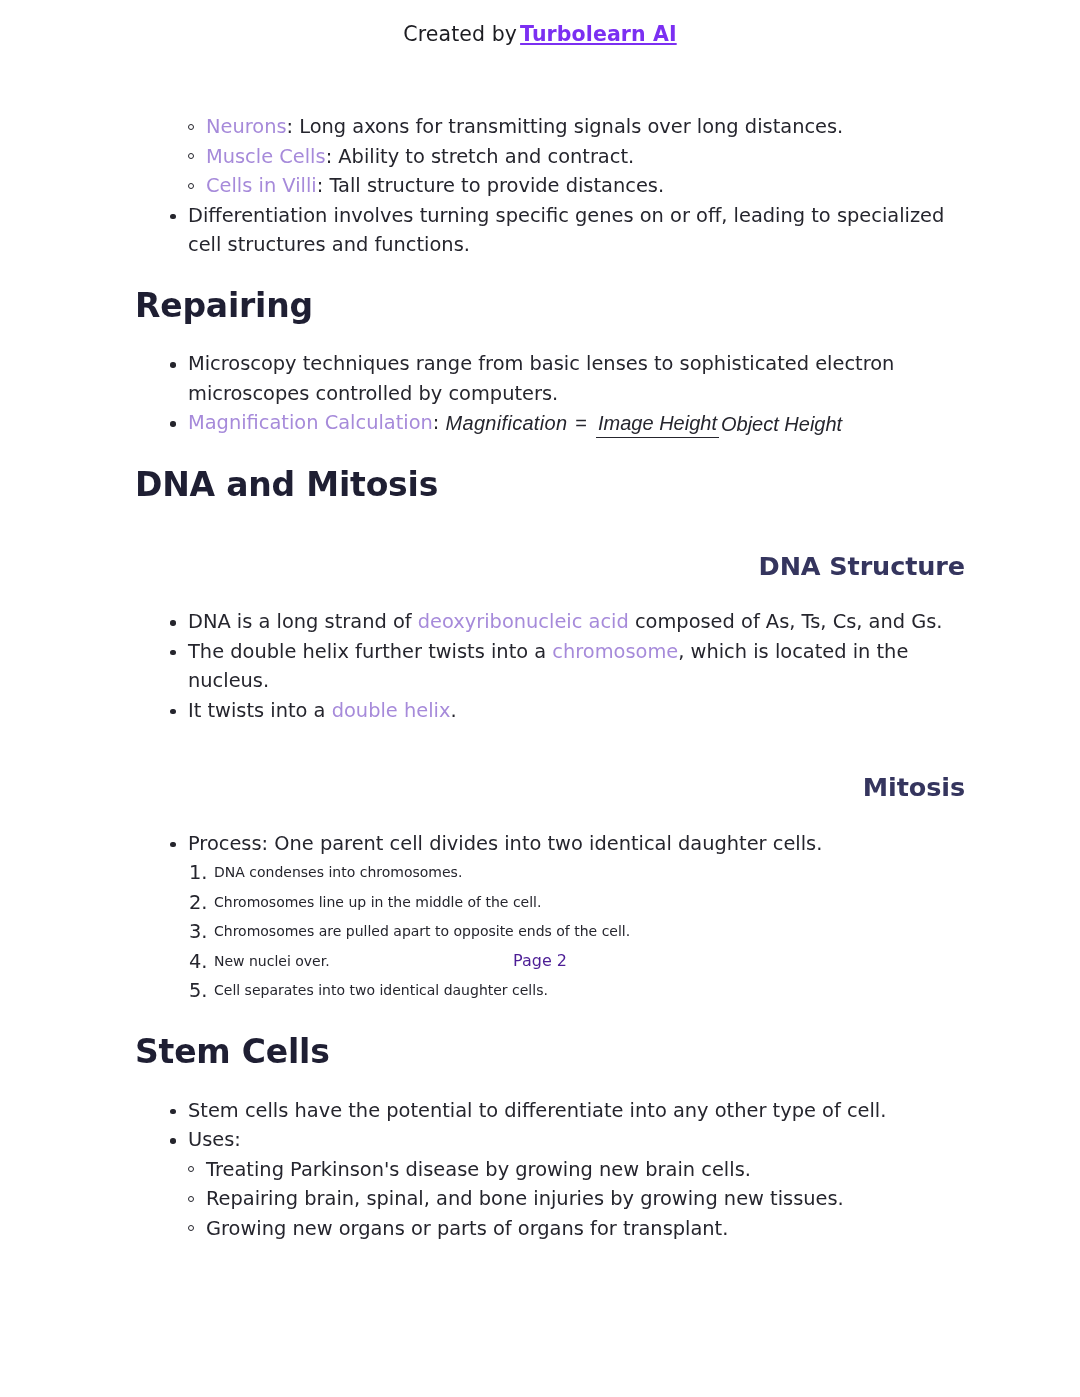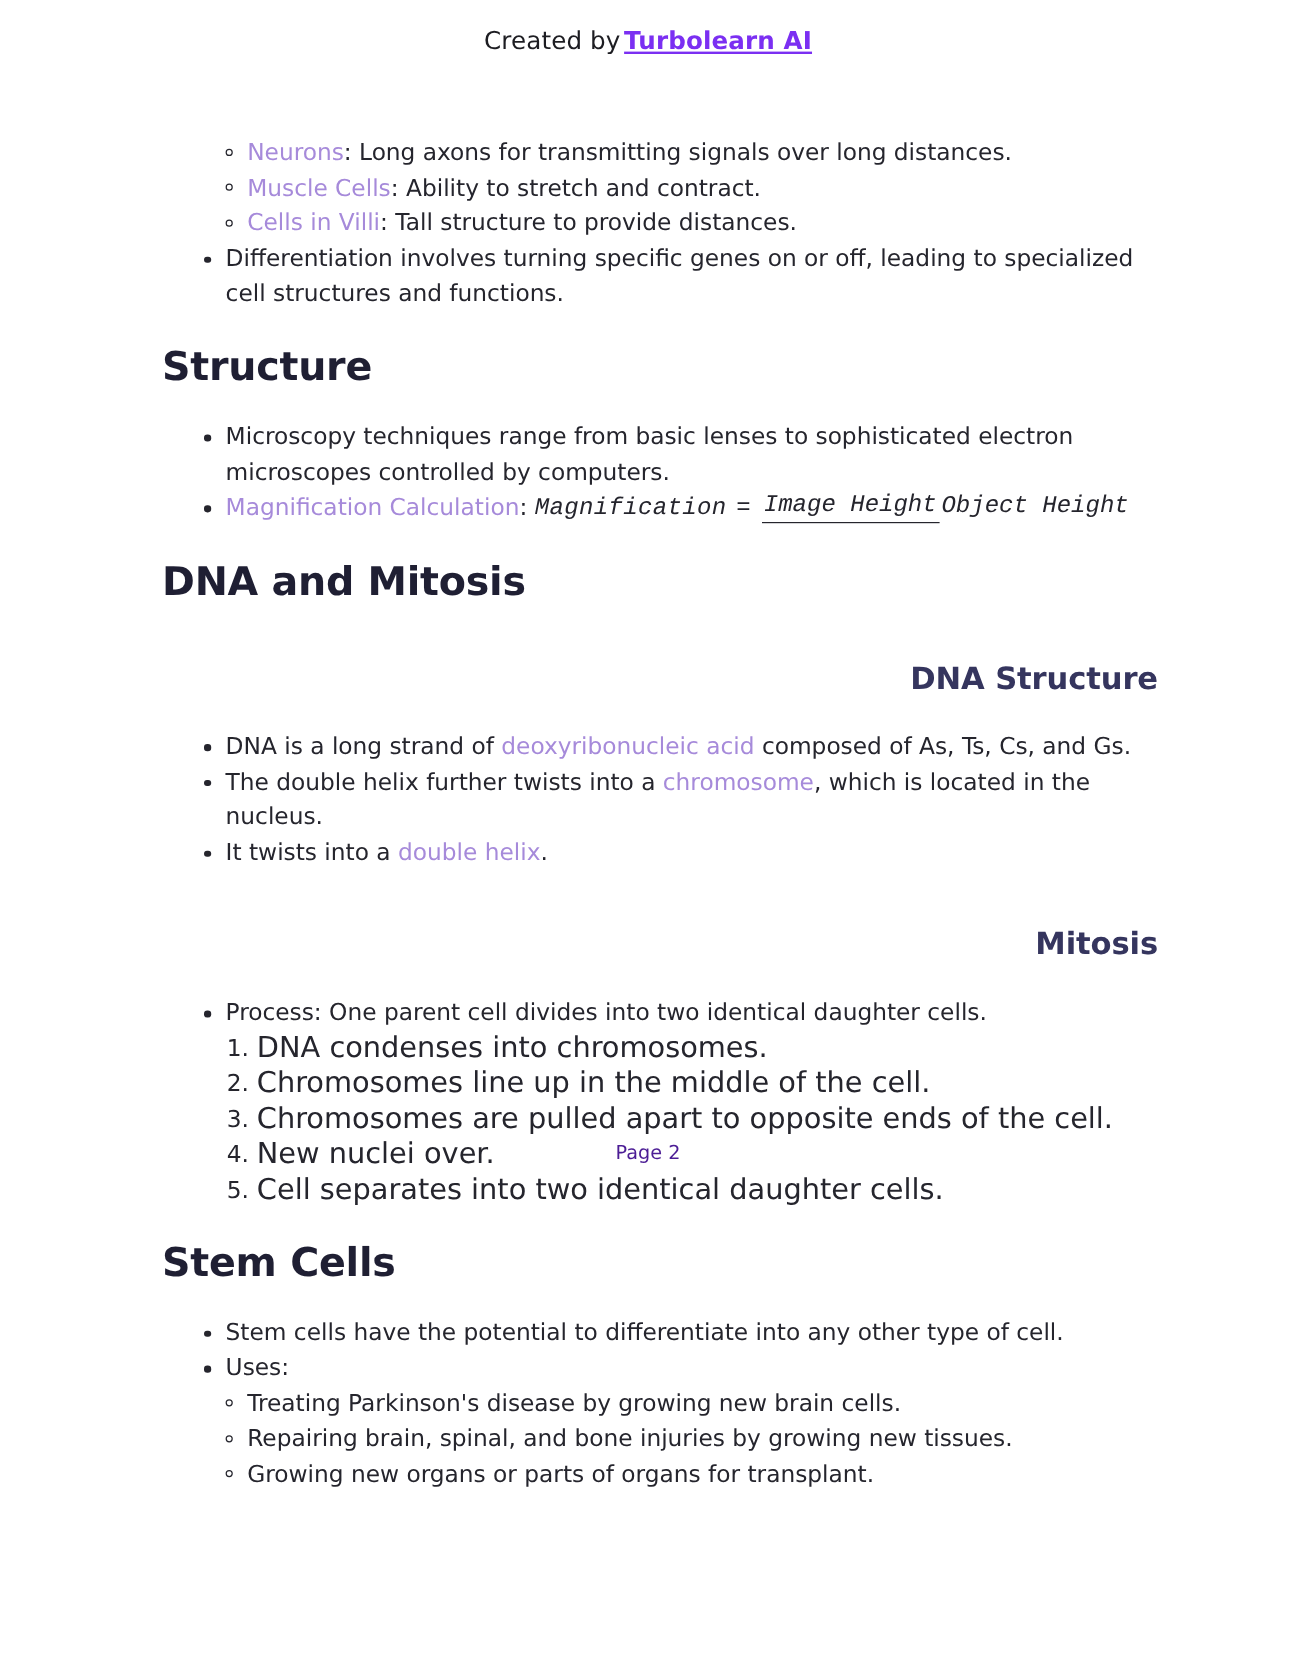--- a/index.html
+++ b/index.html
@@ -120,21 +120,21 @@
     box-sizing: border-box;
   }
   ol.steps {
     list-style: none;
     counter-reset: stepnum;
     padding-left: 54px;
   }
   ol.steps > li {
     counter-increment: stepnum;
     position: relative;
-    font-size: 24px;
+    font-size: 14px;
     line-height: 29.5px;
     color: #25252d;
     padding-left: 25px;
   }
   ol.steps > li::before {
     content: counter(stepnum) ".";
     position: absolute;
     left: 0;
     top: 0;
     font-size: 19.4px;
@@ -146,25 +146,25 @@
   }
 
   
   .gap-h1 { height: 27px; }
   .gap-after-h1 { height: 25px; }
   .gap-h2 { height: 47px; }
   .gap-after-h2 { height: 26px; }
 
   
   .math {
-    font-family: Liberation Mono, monospace;
+    font-family: Liberation Sans, sans-serif;
     font-style: italic;
     font-size: 20px;
     display: inline-flex;
-    align-items: center;
+    align-items: flex-end;
     vertical-align: middle;
     white-space: nowrap;
   }
   .math .lhs { margin-right: 8px; letter-spacing: 0.3px; }
   .math .eq { margin-right: 9px; font-style: normal; }
   .frac {
     display: inline-flex;
     flex-direction: row;
     text-align: center;
     vertical-align: middle;
@@ -206,21 +206,21 @@
     <ul class="lvl2">
       <li><span class="accent">Neurons</span><span>: Long axons for transmitting signals over long distances.</span></li>
       <li><span class="accent">Muscle Cells</span><span>: Ability to stretch and contract.</span></li>
       <li><span class="accent">Cells in Villi</span><span>: Tall structure to provide distances.</span></li>
     </ul>
     <ul class="lvl1">
       <li>Differentiation involves turning specific genes on or off, leading to specialized cell structures and functions.</li>
     </ul>
 
     <div class="gap-h1"></div>
-    <h1 class="sec-h1">Structure</h1>
+    <h1 class="sec-h1">Repairing</h1>
     <div class="gap-after-h1"></div>
 
     <ul class="lvl1">
       <li>Microscopy techniques range from basic lenses to sophisticated electron microscopes controlled by computers.</li>
       <li><span class="accent">Magnification Calculation</span><span>:</span>&nbsp;<span class="math">
             <span class="lhs">Magnification</span>
             <span class="eq">=</span>
             <span class="frac">
               <span class="num">Image Height</span>
               <span class="den">Object Height</span>

